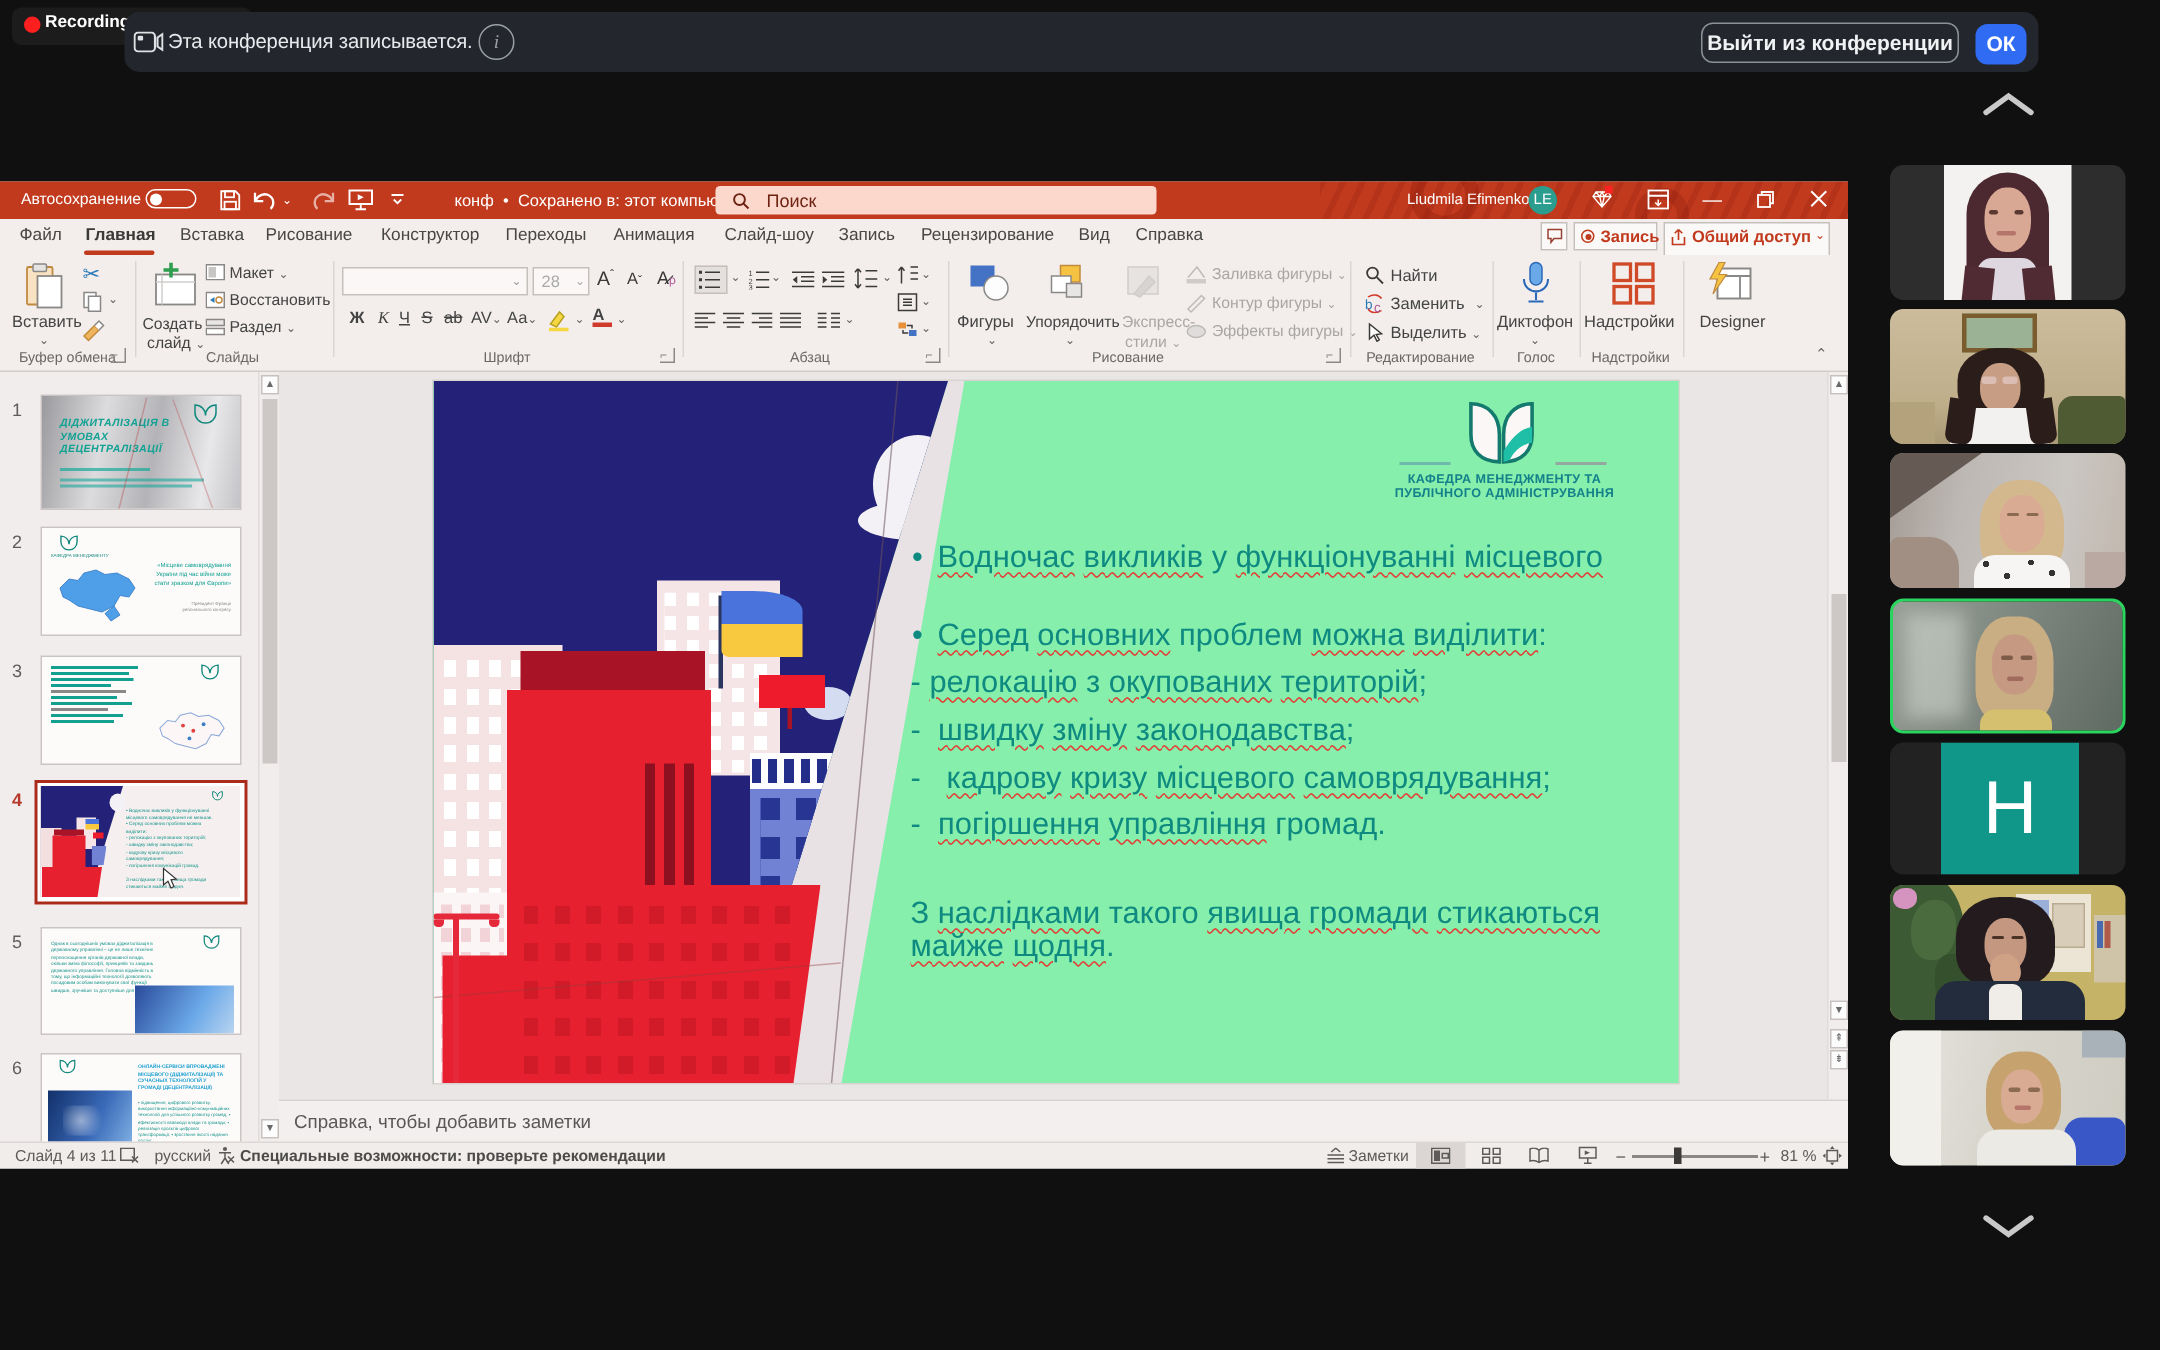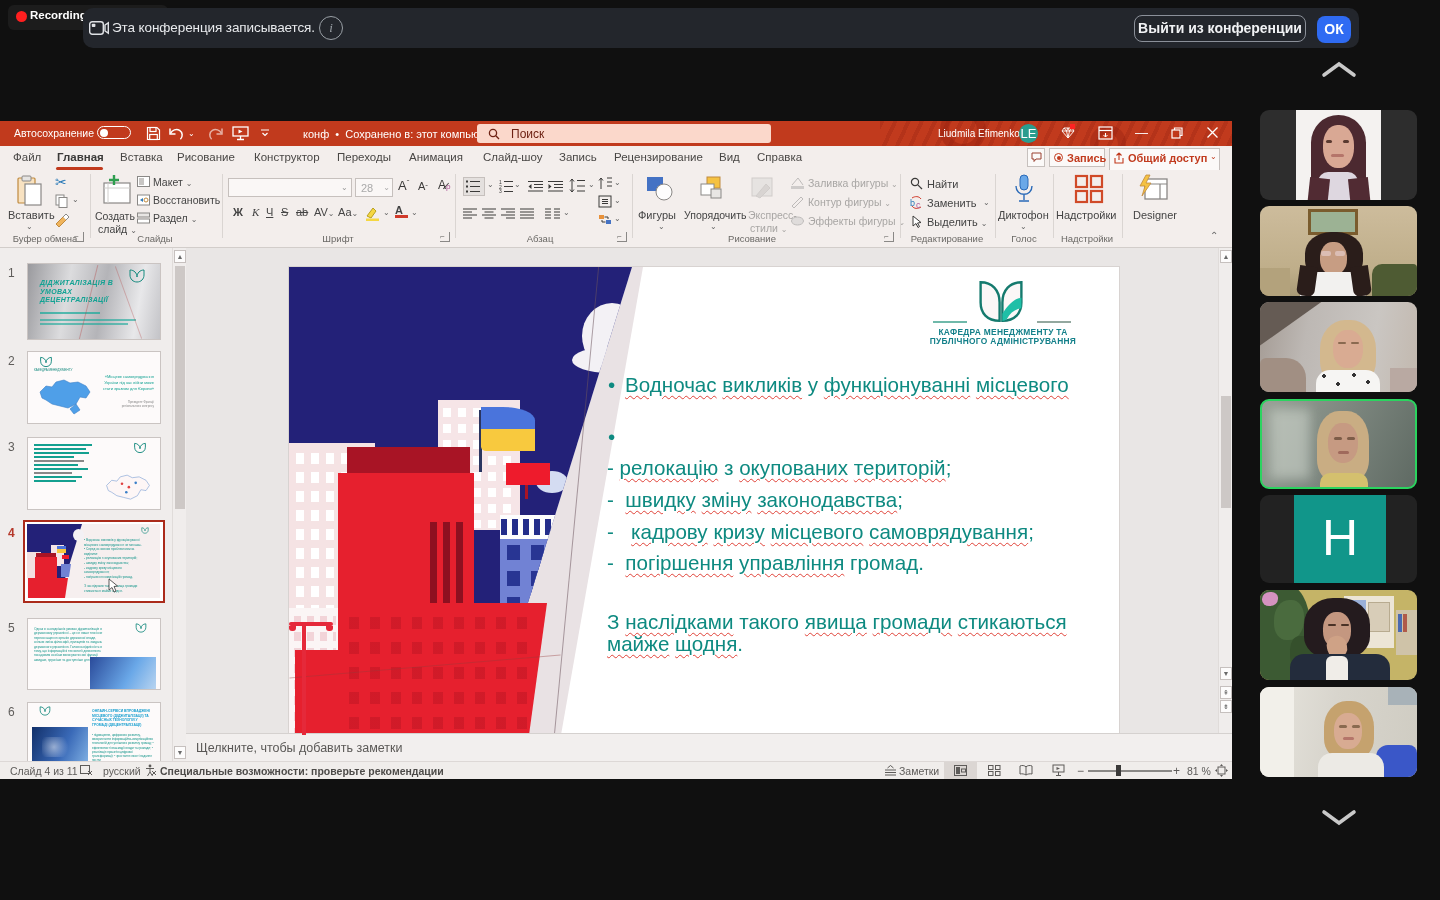--- a/index.html
+++ b/index.html
@@ -36,21 +36,21 @@
   
   #content { left:0; top:127px; width:1232px; height:485px; background:#e9e6e5; }
   #thumbs { left:0; top:0; width:186px; height:514px; background:#f0edec; overflow:hidden; }
   .thumb { position:absolute; left:27px; width:134px; background:#fdfafa; border:1px solid #cac4c2; overflow:hidden;}
   .tnum { position:absolute; left:8px; font-size:12px; color:#5f5d5b; }
   #vsb { left:172px; top:0; width:14px; height:514px; background:#f0edec; border-left:1px solid #e0dcda;}
   .sbbtn { position:absolute; left:1px; width:12px; height:13px; background:#fdfcfc; border:1px solid #c6c0be; color:#6a6a6a; font-size:7px; text-align:center; line-height:11px;}
 
   #editor { left:186px; top:0; width:1032px; height:485px; background:#e9e6e5; }
   #rsb2 { left:1218px; top:0; width:14px; height:485px; background:#f0edec; border-left:1px solid #e0dcda; }
-  #slide { left:103px; top:19px; width:830px; height:468px; background:#ffffff; box-shadow:0 0 0 1px #d8d3d1; overflow:hidden; }
+  #slide { left:103px; top:6px; width:830px; height:468px; background:#86efac; box-shadow:0 0 0 1px #d8d3d1; overflow:hidden; }
 
   #notesbar { left:186px; top:612px; width:1046px; height:28px; background:#f2efee; border-top:1px solid #d5d1cf; }
   #statusbar { left:0; top:640px; width:1232px; height:18px; background:#f0edeb; border-top:1px solid #ddd8d6; font-size:10.5px; color:#5d5b59;}
 
   
   .tile { position:absolute; left:1260px; width:157px; height:90px; background:#262626; border-radius:9px; overflow:hidden; }
   .shape { position:absolute; }
 
   
   .sl { position:absolute; left:318px; font-size:20.6px; line-height:22px; color:#0e8a81; white-space:nowrap; }
@@ -117,21 +117,21 @@
       <div class="abs tb-txt" style="left:303px;top:7px;font-size:11px;">конф&nbsp; •&nbsp; Сохранено в: этот компьютер&nbsp; <span style="font-size:8px;">∨</span></div>
 
       <div class="abs" style="left:477px;top:3px;width:294px;height:19px;background:#fbd8cb;border-radius:3px;">
         <svg class="abs" style="left:11px;top:4px" width="12" height="12" viewBox="0 0 12 12">
           <circle cx="5" cy="5" r="3.6" fill="none" stroke="#6e2213" stroke-width="1.3"></circle>
           <path d="M7.8 7.8 L11 11" stroke="#6e2213" stroke-width="1.3"></path>
         </svg>
         <div class="abs" style="left:34px;top:3px;color:#6e2213;font-size:12px;">Поиск</div>
       </div>
       <div class="abs tb-txt" style="left:938px;top:7px;font-size:10px;">Liudmila Efimenko</div>
-      <div class="abs" style="left:1019px;top:3px;width:19px;height:19px;border-radius:50%;background:#2a9d8f;color:#fff;font-size:13px;text-align:center;line-height:19px;">LE</div>
+      <div class="abs" style="left:1019px;top:3px;width:19px;height:19px;border-radius:50%;background:#2a9d8f;color:#fff;font-size:10px;text-align:center;line-height:19px;">LE</div>
 
       <svg class="abs" style="left:1061px;top:6px" width="14" height="12" viewBox="0 0 14 12">
         <path d="M3 1 H11 L13 4 L7 11 L1 4 Z M1 4 H13 M3 1 L5.5 4 L7 1 L8.5 4 L11 1 M5.5 4 L7 11 L8.5 4" fill="none" stroke="#fff" stroke-width="0.9"></path>
       </svg>
       <div class="abs" style="left:1070px;top:3px;width:5px;height:5px;background:#ff2222;"></div>
 
       <svg class="abs" style="left:1098px;top:5px" width="15" height="14" viewBox="0 0 15 14">
         <rect x="1" y="1" width="13" height="12" fill="none" stroke="#fff" stroke-width="1.2"></rect>
         <path d="M1 4.5 H14" stroke="#fff" stroke-width="1.2"></path>
         <path d="M7.5 7 V11 M5.5 9 L7.5 11 L9.5 9" fill="none" stroke="#fff" stroke-width="1"></path>
@@ -586,38 +586,39 @@
             <path d="M22 30.5 C31 30.5 35.5 25 35.5 17.5 L35.5 3 C27.5 3 22 8.5 22 17.5 Z" fill="#fbf7f7" stroke="#157a6e" stroke-width="1.7"></path>
             <path d="M22 25.5 C26.5 18 31 14.5 35.5 14 L35.5 21.5 C31.5 22 27.5 24.5 25.2 29.2 C24.2 30.1 23 30.5 22 30.5 Z" fill="#1fbfa7"></path>
           </svg>
           <div class="abs" style="left:644px;top:54px;width:34px;height:2px;background:#6fb9aa;"></div>
           <div class="abs" style="left:748px;top:54px;width:34px;height:2px;background:#93a89f;"></div>
           <div class="abs" style="left:614px;top:61px;width:200px;text-align:center;font-size:8.4px;font-weight:bold;color:#14808a;letter-spacing:.3px;line-height:9px;">КАФЕДРА МЕНЕДЖМЕНТУ ТА<br>ПУБЛІЧНОГО АДМІНІСТРУВАННЯ</div>
 
           <div class="sl" style="top:107px;left:319px;">•</div>
           <div class="sl" style="top:107px;left:336px;"><span class="wv">Водночас</span> <span class="wv">викликів</span> у <span class="wv">функціонуванні</span> <span class="wv">місцевого</span></div>
           <div class="sl" style="top:159px;left:319px;">•</div>
+          <div class="sl" style="top:159px;left:336px;"><span class="wv">Серед</span> <span class="wv">основних</span> проблем <span class="wv">можна</span> <span class="wv">виділити</span>:</div>
           <div class="sl" style="top:190px;left:318px;">- <span class="wv">релокацію</span> з <span class="wv">окупованих</span> <span class="wv">територій</span>;</div>
           <div class="sl" style="top:222px;left:318px;">-&nbsp; <span class="wv">швидку</span> <span class="wv">зміну</span> <span class="wv">законодавства</span>;</div>
           <div class="sl" style="top:254px;left:318px;">-&nbsp;&nbsp; <span class="wv">кадрову</span> <span class="wv">кризу</span> <span class="wv">місцевого</span> <span class="wv">самоврядування</span>;</div>
           <div class="sl" style="top:285px;left:318px;">-&nbsp; <span class="wv">погіршення</span> <span class="wv">управління</span> громад.</div>
           <div class="sl" style="top:344px;left:318px;">З <span class="wv">наслідками</span> такого <span class="wv">явища</span> <span class="wv">громади</span> <span class="wv">стикаються</span></div>
           <div class="sl" style="top:366px;left:318px;"><span class="wv">майже</span> <span class="wv">щодня</span>.</div>
         </div>
       </div>
       <div class="abs" id="rsb2">
         <div class="sbbtn" style="top:2px;">▲</div>
         <div class="abs" style="left:2px;top:148px;width:10px;height:112px;background:#cdc8c6;"></div>
         <div class="sbbtn" style="top:419px;">▼</div>
         <div class="sbbtn" style="top:438px;">⇞</div>
         <div class="sbbtn" style="top:452px;">⇟</div>
       </div>
     </div>
     <div class="abs" id="notesbar">
-      <div class="abs" style="left:10px;top:7px;font-size:12.5px;color:#5a5856;">Щелкните, чтобы добавить заметки</div>
+      <div class="abs" style="left:10px;top:7px;font-size:12.5px;color:#5a5856;">Справка, чтобы добавить заметки</div>
     </div>
     <div class="abs" id="statusbar">
       <div class="abs" style="left:10px;top:3px;">Слайд 4 из 11</div>
       <svg class="abs" style="left:80px;top:3px" width="13" height="11" viewBox="0 0 13 11">
           <rect x="0.5" y="0.5" width="9" height="8" fill="none" stroke="#5d5b59"></rect>
           <path d="M8 6 L12 10 M12 6 L8 10" stroke="#5d5b59"></path>
         </svg>
       <div class="abs" style="left:103px;top:3px;">русский</div>
       <svg class="abs" style="left:144px;top:2px" width="13" height="13" viewBox="0 0 13 13">
           <circle cx="6" cy="2" r="1.4" fill="#5d5b59"></circle>

